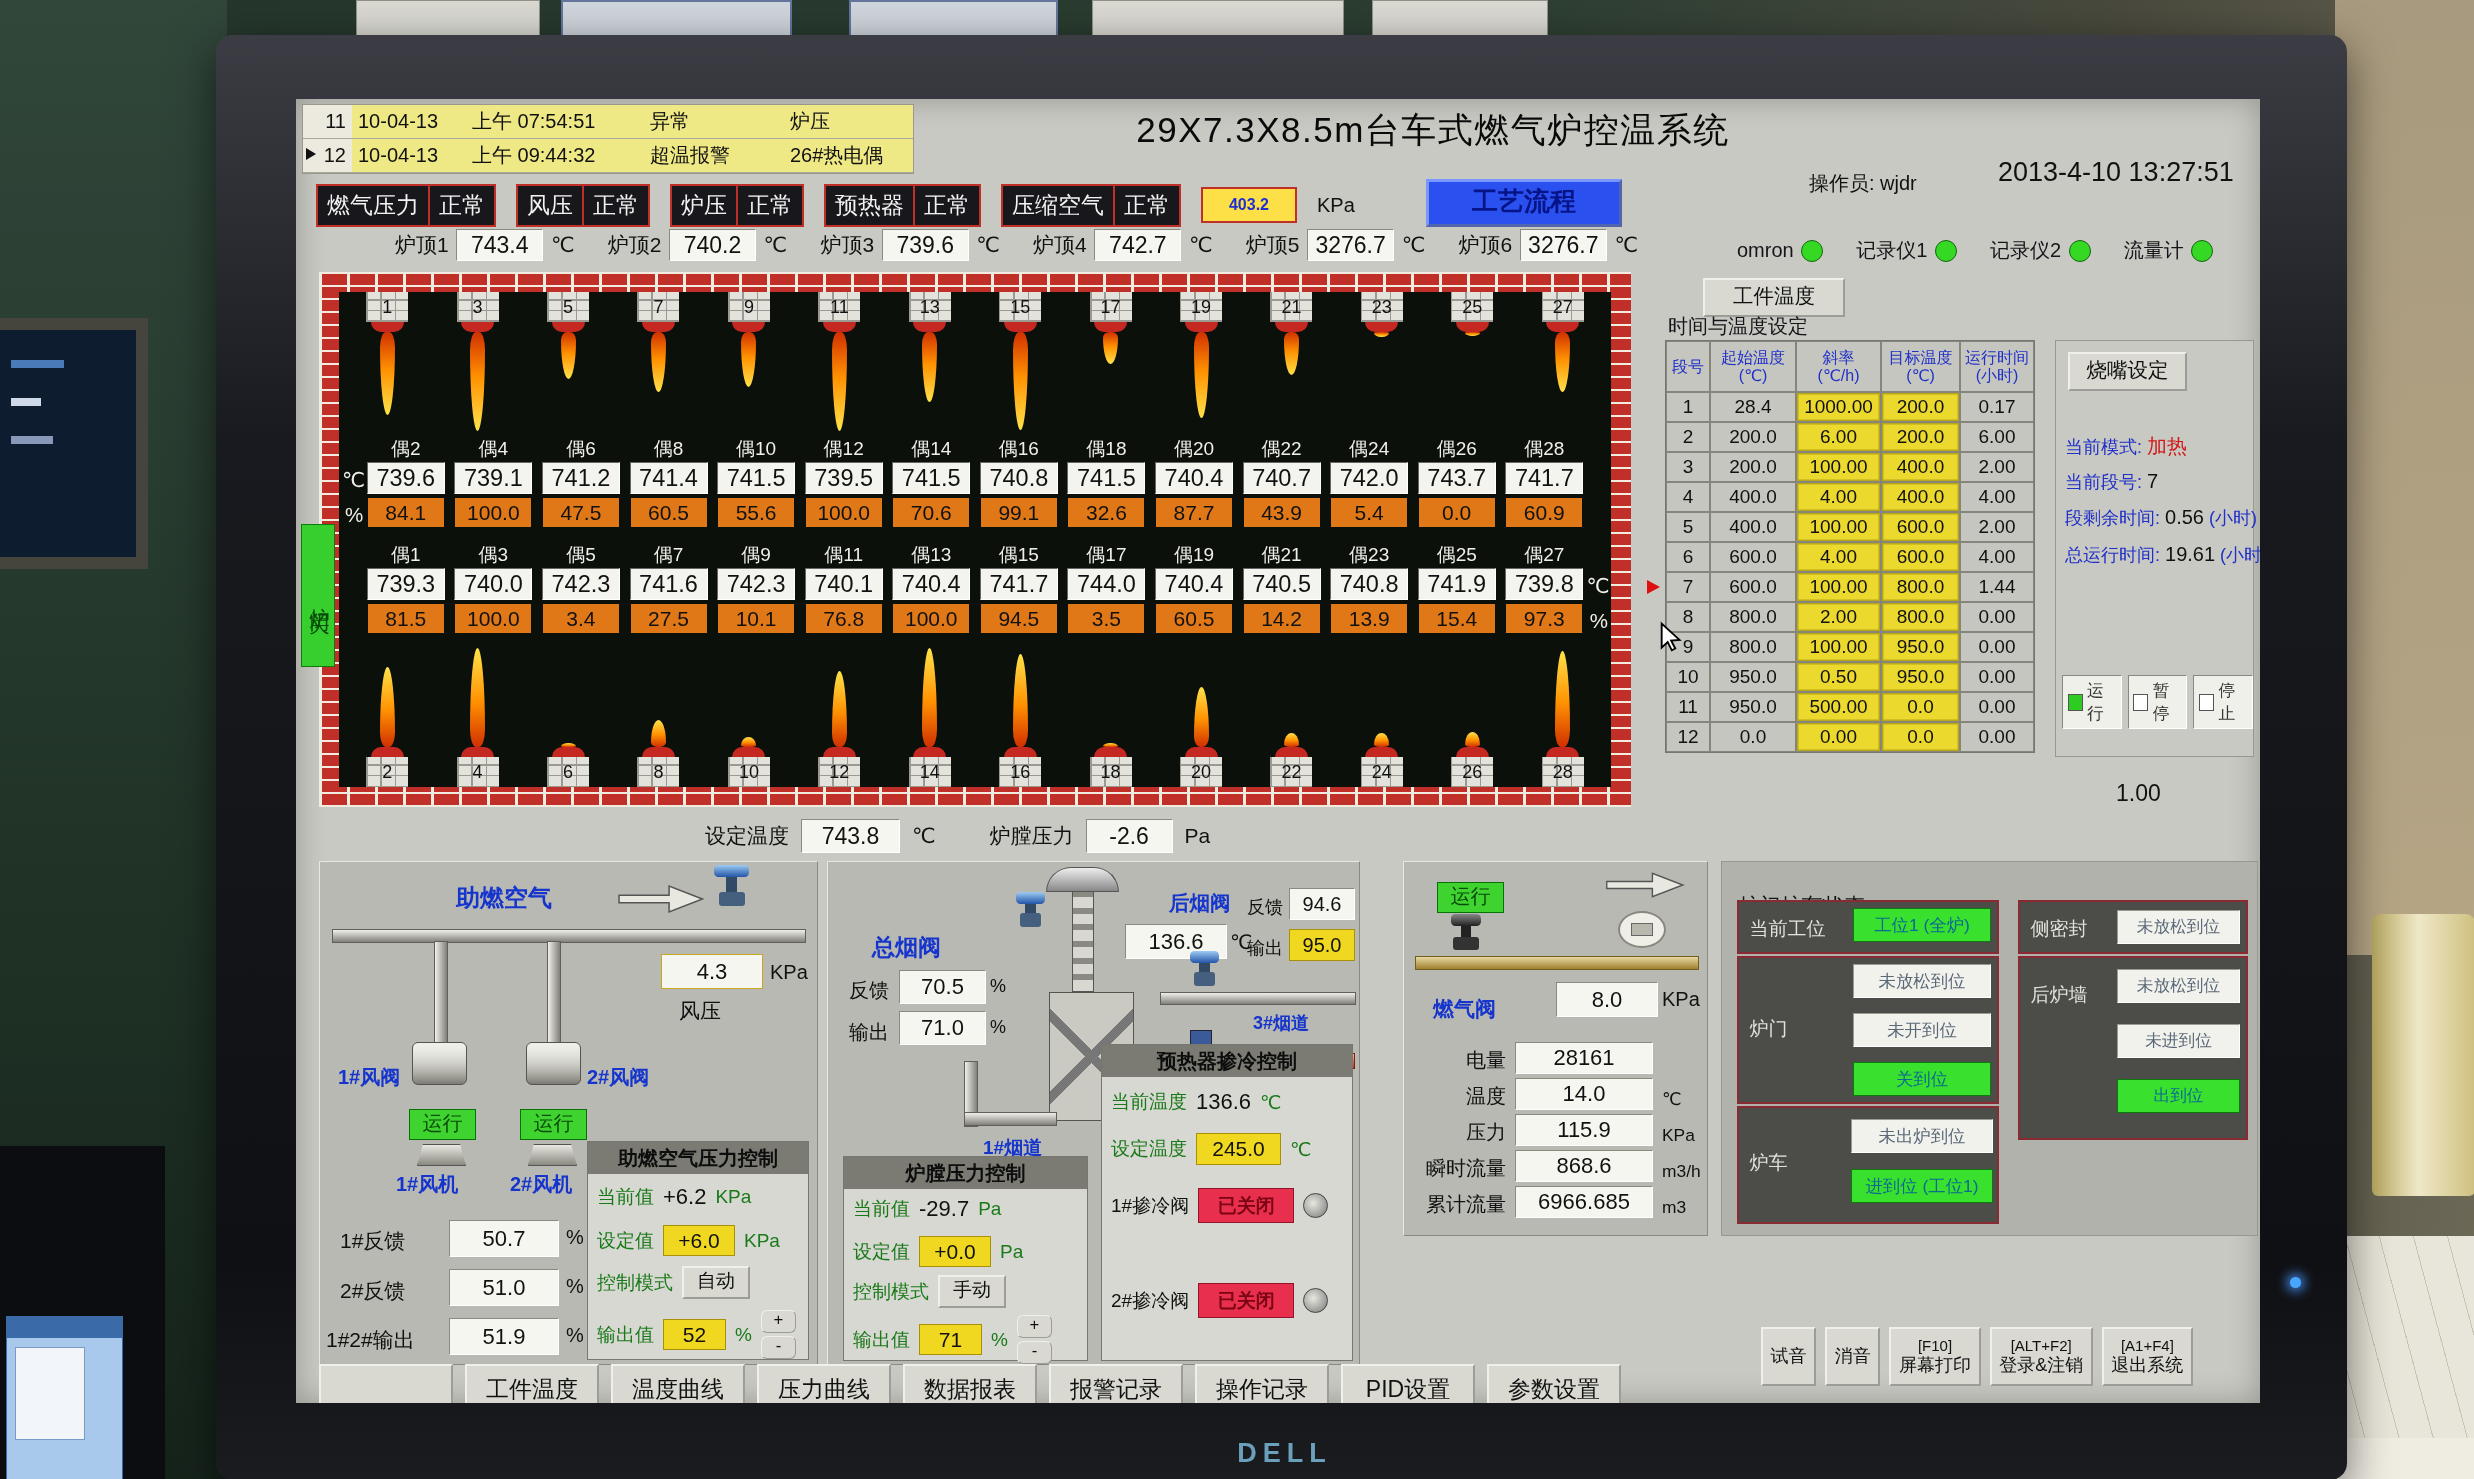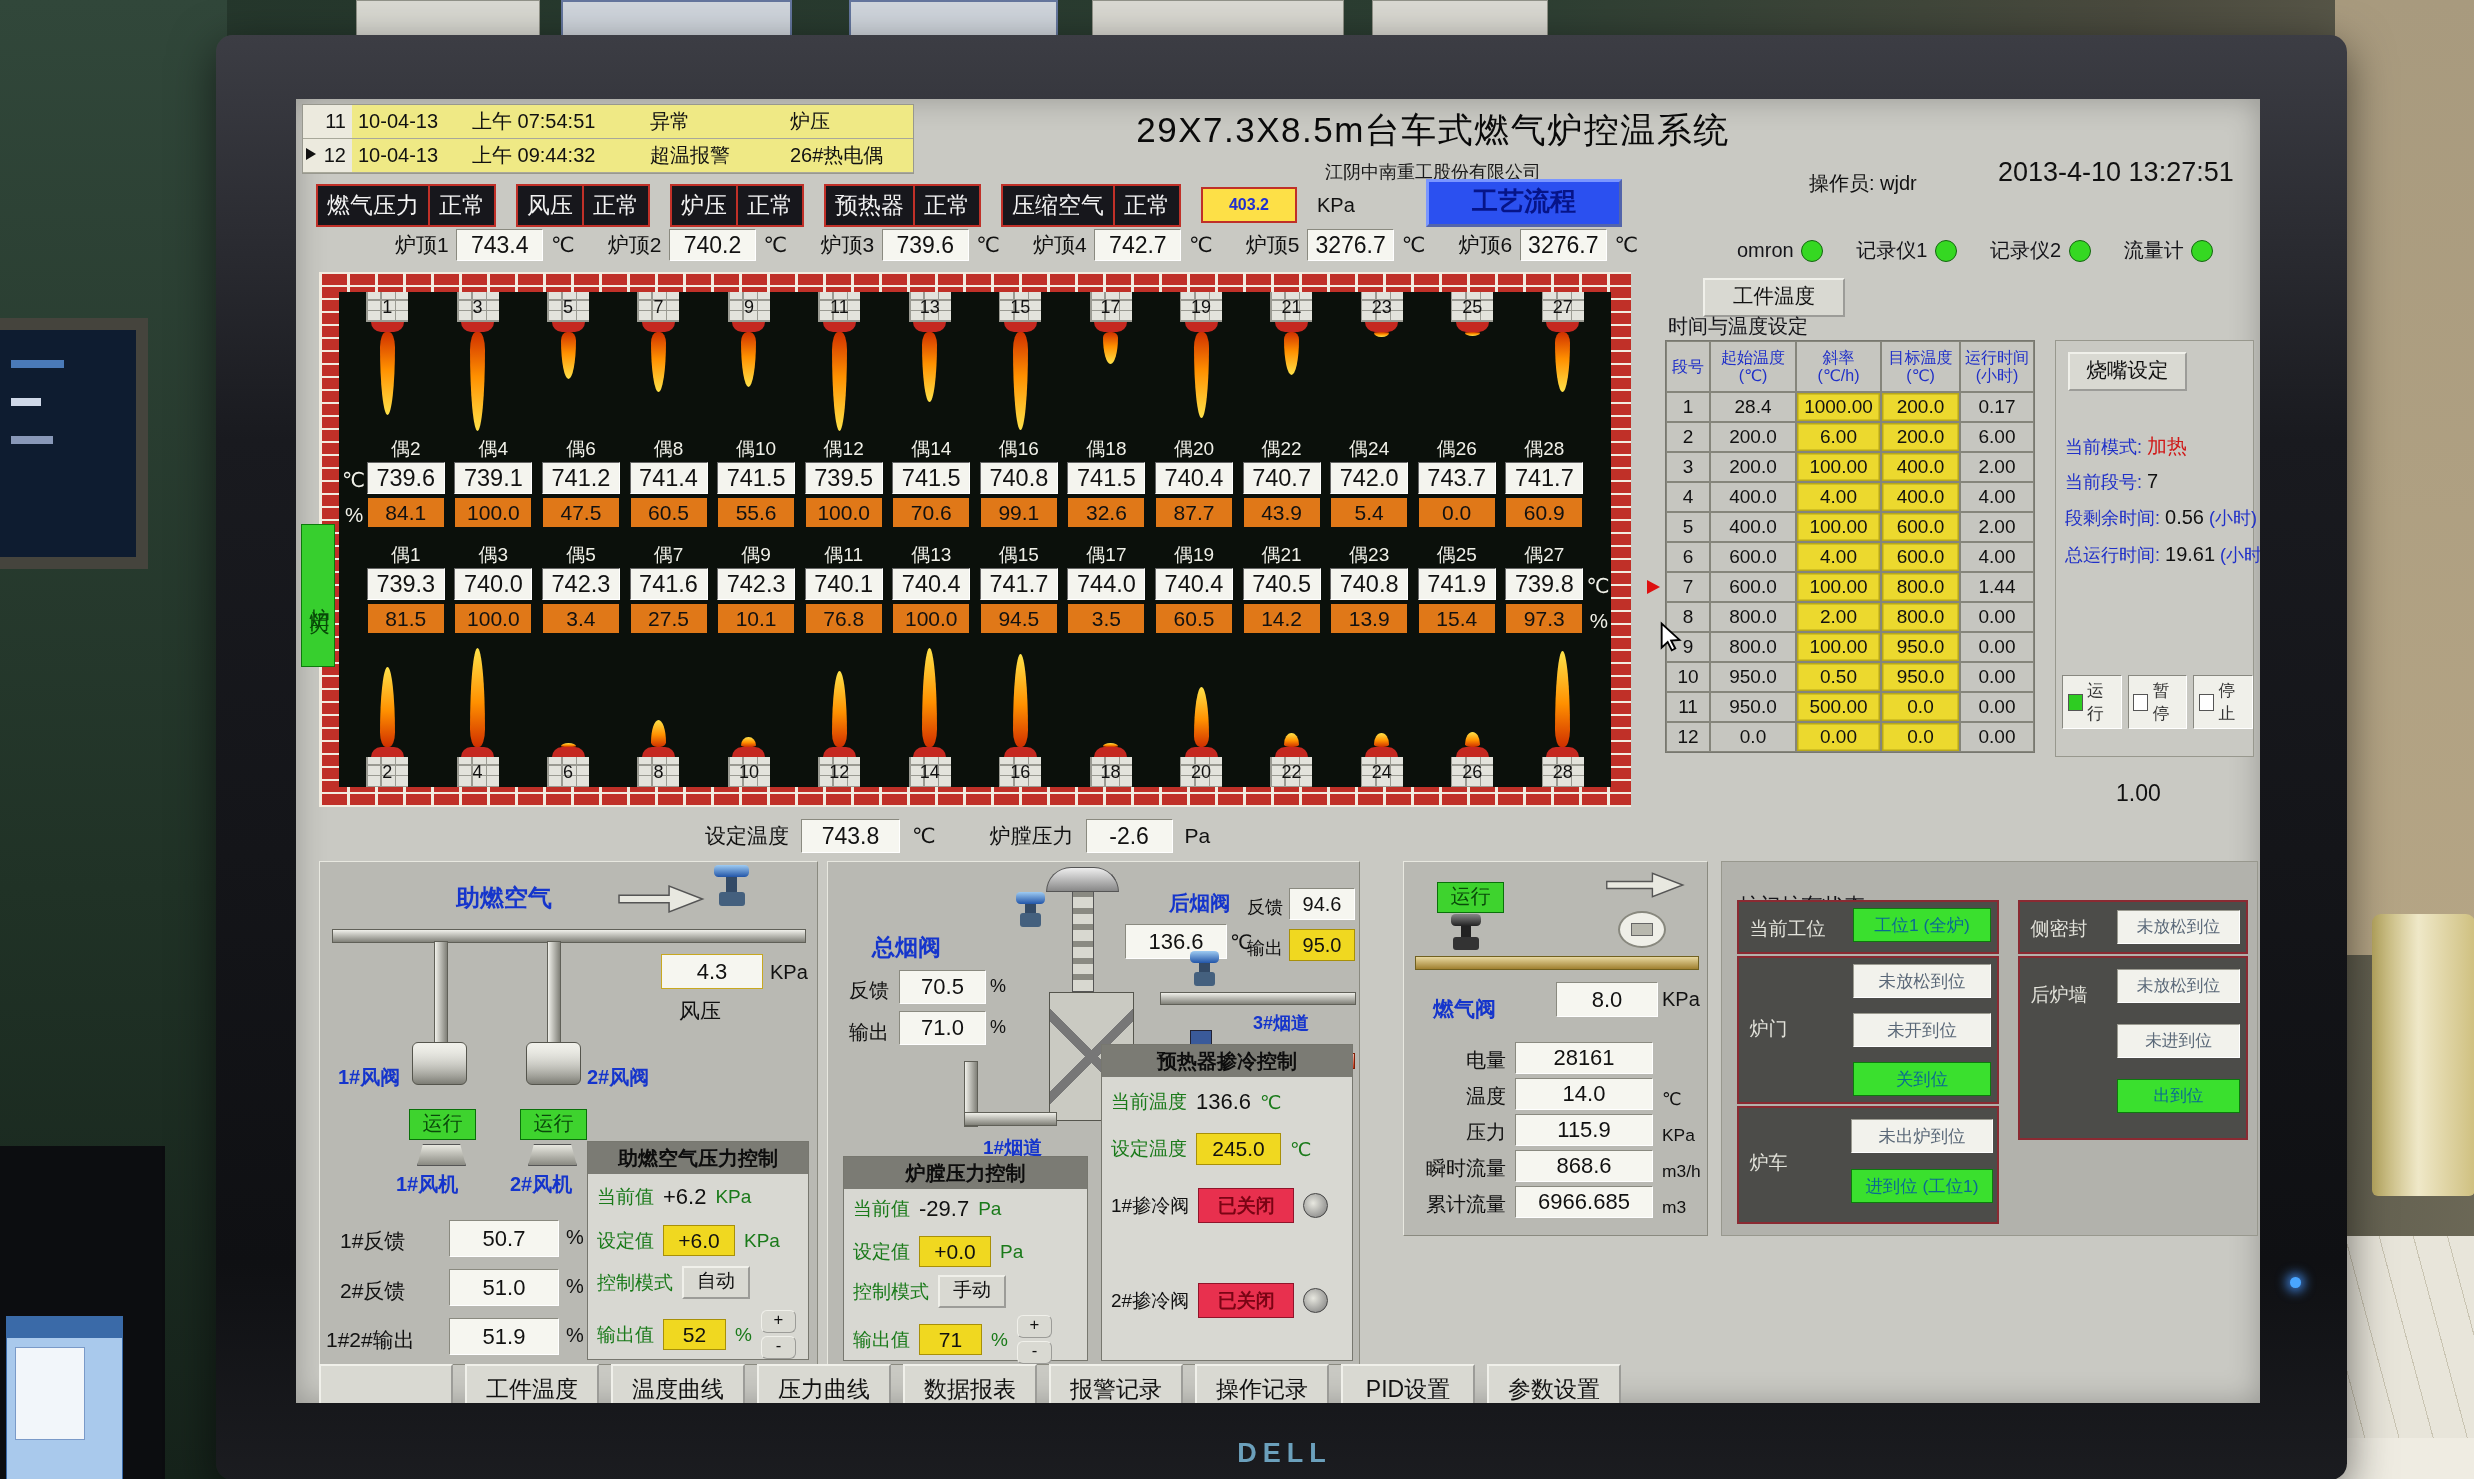--- a/index.html
+++ b/index.html
@@ -242,21 +242,20 @@
           <div class="idx"><span class="tri on"></span><span>12</span></div>
           <div>10-04-13</div>
           <div>上午 09:44:32</div>
           <div>超温报警</div>
           <div>26#热电偶</div>
         </div>
       </div>
 
     <div class="title-block">
       <div class="main-title">29X7.3X8.5m台车式燃气炉控温系统</div>
-      <div class="company">江阴中南重工股份有限公司</div>
     </div>
     <div class="op">操作员: wjdr</div>
     <div class="dt">2013-4-10 13:27:51</div>
 
     <div class="badges">
       <span style="display:flex;gap:20px;">
 
           <span class="badge">
             <span>燃气压力</span>
             <span class="st">正常</span>
@@ -1118,20 +1117,47 @@
         <span class="lbl" style="left:10.6px;top:24px;">后炉墙</span>
 
           <span class="state" style="left:97px;top:calc(10.6px + 0 * 55px);width:121px;font-size:16.7px;">未放松到位</span>
 
           <span class="state" style="left:97px;top:calc(10.6px + 1 * 55px);width:121px;font-size:16.7px;">未进到位</span>
 
           <span class="state on" style="left:97px;top:calc(10.6px + 2 * 55px);width:121px;font-size:16.7px;">出到位</span>
         </div>
     </div>
 
+    <div class="sysbtns">
+
+        <div class="sysbtn">
+          <span class="k"></span>
+          <span class="l">试音</span>
+        </div>
+
+        <div class="sysbtn">
+          <span class="k"></span>
+          <span class="l">消音</span>
+        </div>
+
+        <div class="sysbtn">
+          <span class="k">[F10]</span>
+          <span class="l">屏幕打印</span>
+        </div>
+
+        <div class="sysbtn">
+          <span class="k">[ALT+F2]</span>
+          <span class="l">登录&amp;注销</span>
+        </div>
+
+        <div class="sysbtn">
+          <span class="k">[A1+F4]</span>
+          <span class="l">退出系统</span>
+        </div>
+      </div>
 
     <div class="navbtns">
 
         <div class="navbtn"></div>
 
         <div class="navbtn">工件温度</div>
 
         <div class="navbtn">温度曲线</div>
 
         <div class="navbtn">压力曲线</div>

